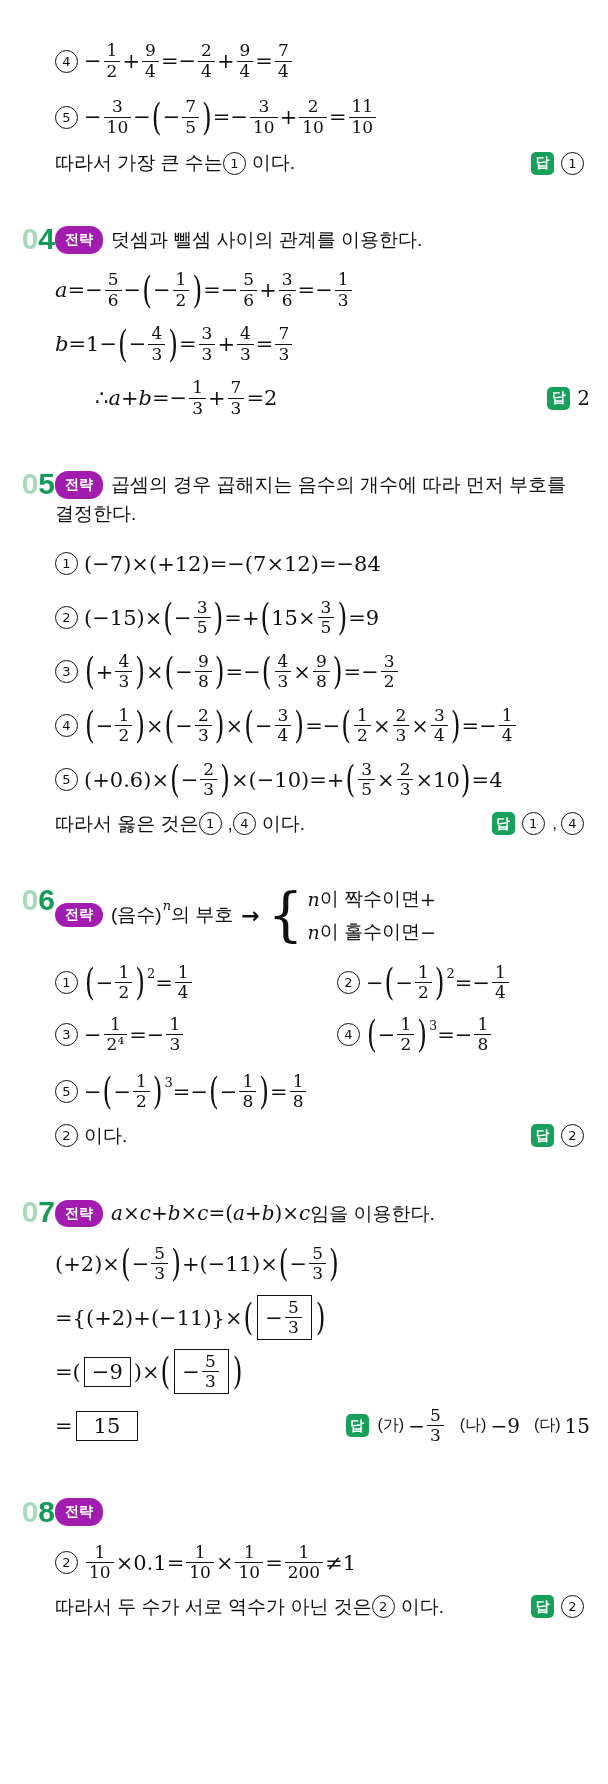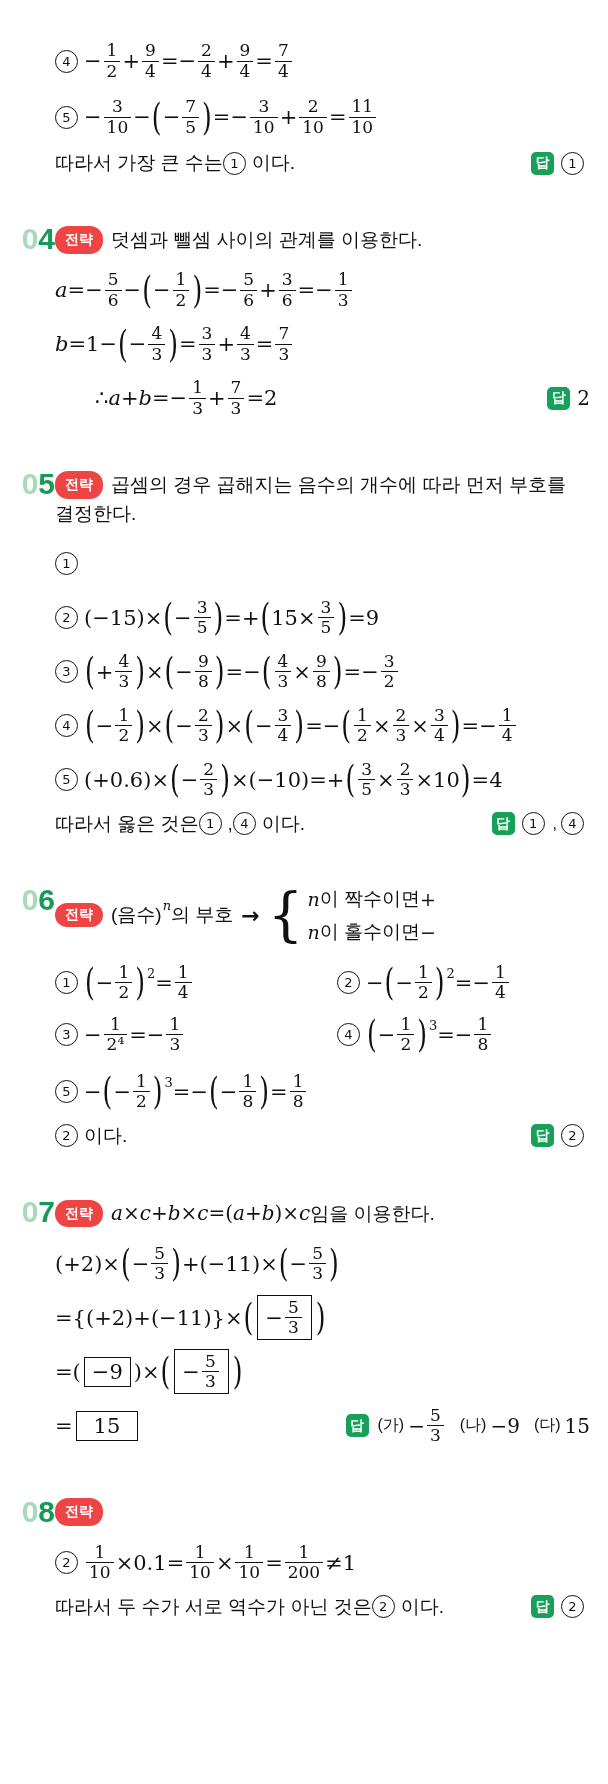--- a/index.html
+++ b/index.html
@@ -7,21 +7,21 @@
         font-family:"Liberation Sans",sans-serif;position:relative;box-sizing:border-box;
         padding:34px 18px 10px 18px;}
   .section{margin-bottom:46px;}
   .hdr{display:flex;align-items:flex-start;margin-bottom:12px;text-align:right;}
   .num{width:37px;flex:none;font-weight:bold;font-size:30px;line-height:1.1;
        font-family:"Liberation Sans",sans-serif;letter-spacing:0px;}
   .num .d0{color:#a9d8ba;}
   .num .d1{color:#169a57;}
   .hcontent{flex:1;padding-top:3px;}
   .sline{font-size:20px;font-weight:500;line-height:1.55;color:#111;}
-  .badge{display:inline-block;background:#ef4444;color:#fff;font-weight:bold;
+  .badge{display:inline-block;background:#a21caf;color:#fff;font-weight:bold;
          font-size:14px;padding:3px 10px;border-radius:13px;margin-right:8px;
          vertical-align:2px;}
   .mline{display:flex;align-items:center;white-space:nowrap;
          font-family:"DejaVu Serif",serif;font-size:21px;
          margin:8px 0 8px 37px;min-height:46px;}
   .mt{font-family:"DejaVu Serif",serif;}
   .mk{font-family:"Liberation Sans",sans-serif;font-size:19px;font-weight:500;}
   .mi{font-family:"DejaVu Serif",serif;font-style:italic;}
   .frac{display:inline-flex;flex-direction:column;align-items:center;
         font-size:17px;line-height:1.12;margin:0 2px;vertical-align:middle;}
@@ -243,20 +243,21 @@
               <span class="badge">전략</span>
               <span class="mk">곱셈의 경우 곱해지는 음수의 개수에 따라 먼저 부호를</span>
             </div>
             <div class="sline" style="display: flex; align-items: center; flex-wrap: nowrap;">
               <span class="mk">결정한다.</span>
             </div>
           </div>
         </div>
         <div class="mline">
           <span class="circ">1</span>
+          <span class="mt">(−7)×(+12)=−(7×12)=−84</span>
         </div>
         <div class="mline">
           <span class="circ">2</span>
           <span class="mt">(−15)×</span>
           <span class="bigp">(</span>
           <span class="mt">−</span>
           <span class="frac">
             <span class="fn">3</span>
             <span class="fd">5</span>
           </span>

